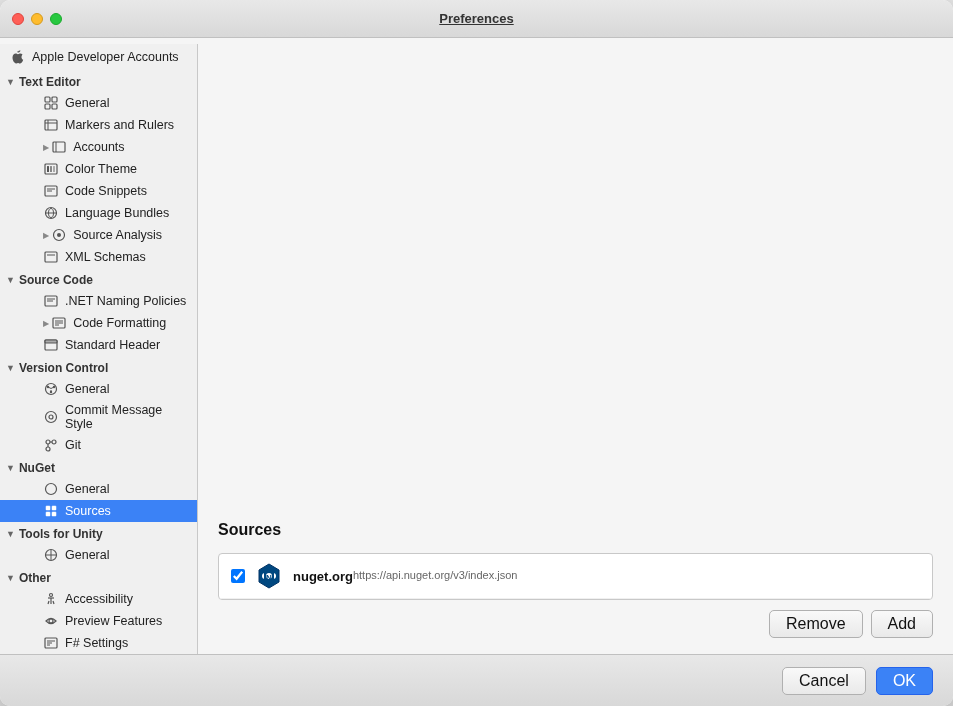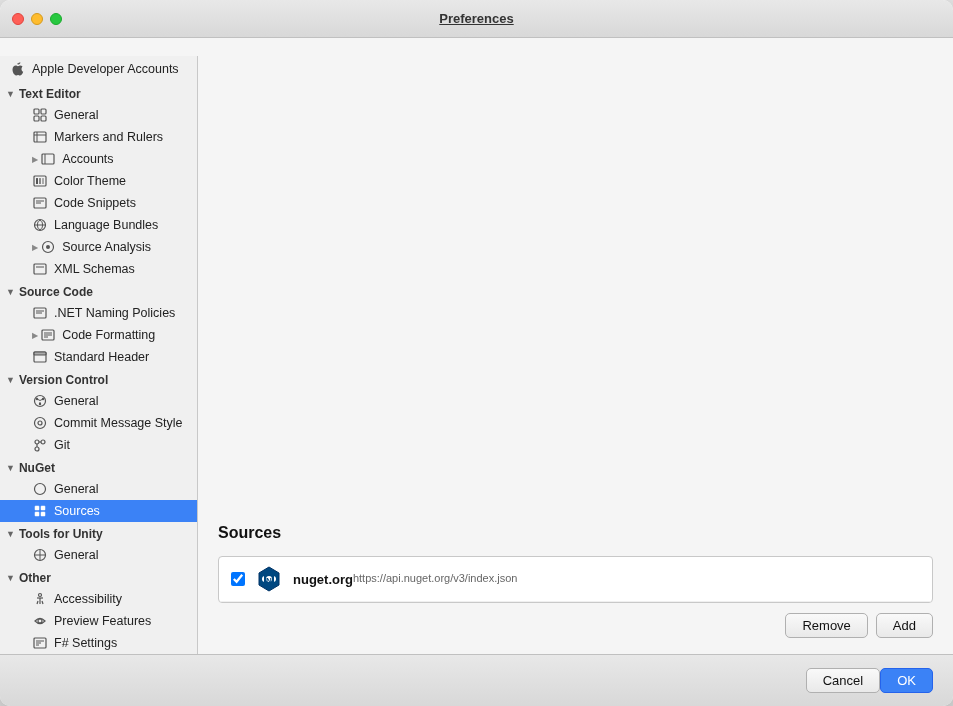--- a/index.html
+++ b/index.html
@@ -112,21 +112,21 @@
       justify-content: center;
       font-size: 11px;
       flex-shrink: 0;
       color: #555;
     }
     .icon-placeholder svg {
       width: 14px;
       height: 14px;
     }
     .child-item {
-      padding-left: 32px;
+      padding-left: 43px;
     }
     .panel {
       flex: 1;
       display: flex;
       flex-direction: column;
       padding: 16px 20px;
       background: #f5f5f5;
     }
     .panel-title {
       font-size: 16px;
@@ -173,39 +173,40 @@
     .source-url { font-size: 11px; color: #666; }
     .bottom-buttons {
       display: flex;
       justify-content: flex-end;
       gap: 8px;
       margin-bottom: 0;
     }
     .btn {
       padding: 4px 16px;
       border-radius: 5px;
-      font-size: 13px;
+      font-size: 16px;
       cursor: pointer;
       border: 1px solid #b0b0b0;
       background: linear-gradient(180deg, #f9f9f9 0%, #e9e9e9 100%);
       color: #111;
     }
     .btn-primary {
       background: #3b82f6;
       border: 1px solid #2563eb;
       color: white;
     }
     .footer {
       height: 52px;
       background: linear-gradient(180deg, #e8e8e8 0%, #d8d8d8 100%);
       border-top: 1px solid #c0c0c0;
       display: flex;
       align-items: center;
       justify-content: flex-end;
       padding: 0 20px;
+      gap: 10px;
     }
   </style>
 </head>
 <body>
 
 <div class="window">
 
   <div class="titlebar">
     <div class="traffic-lights">
       <div class="traffic-light tl-close"></div>

